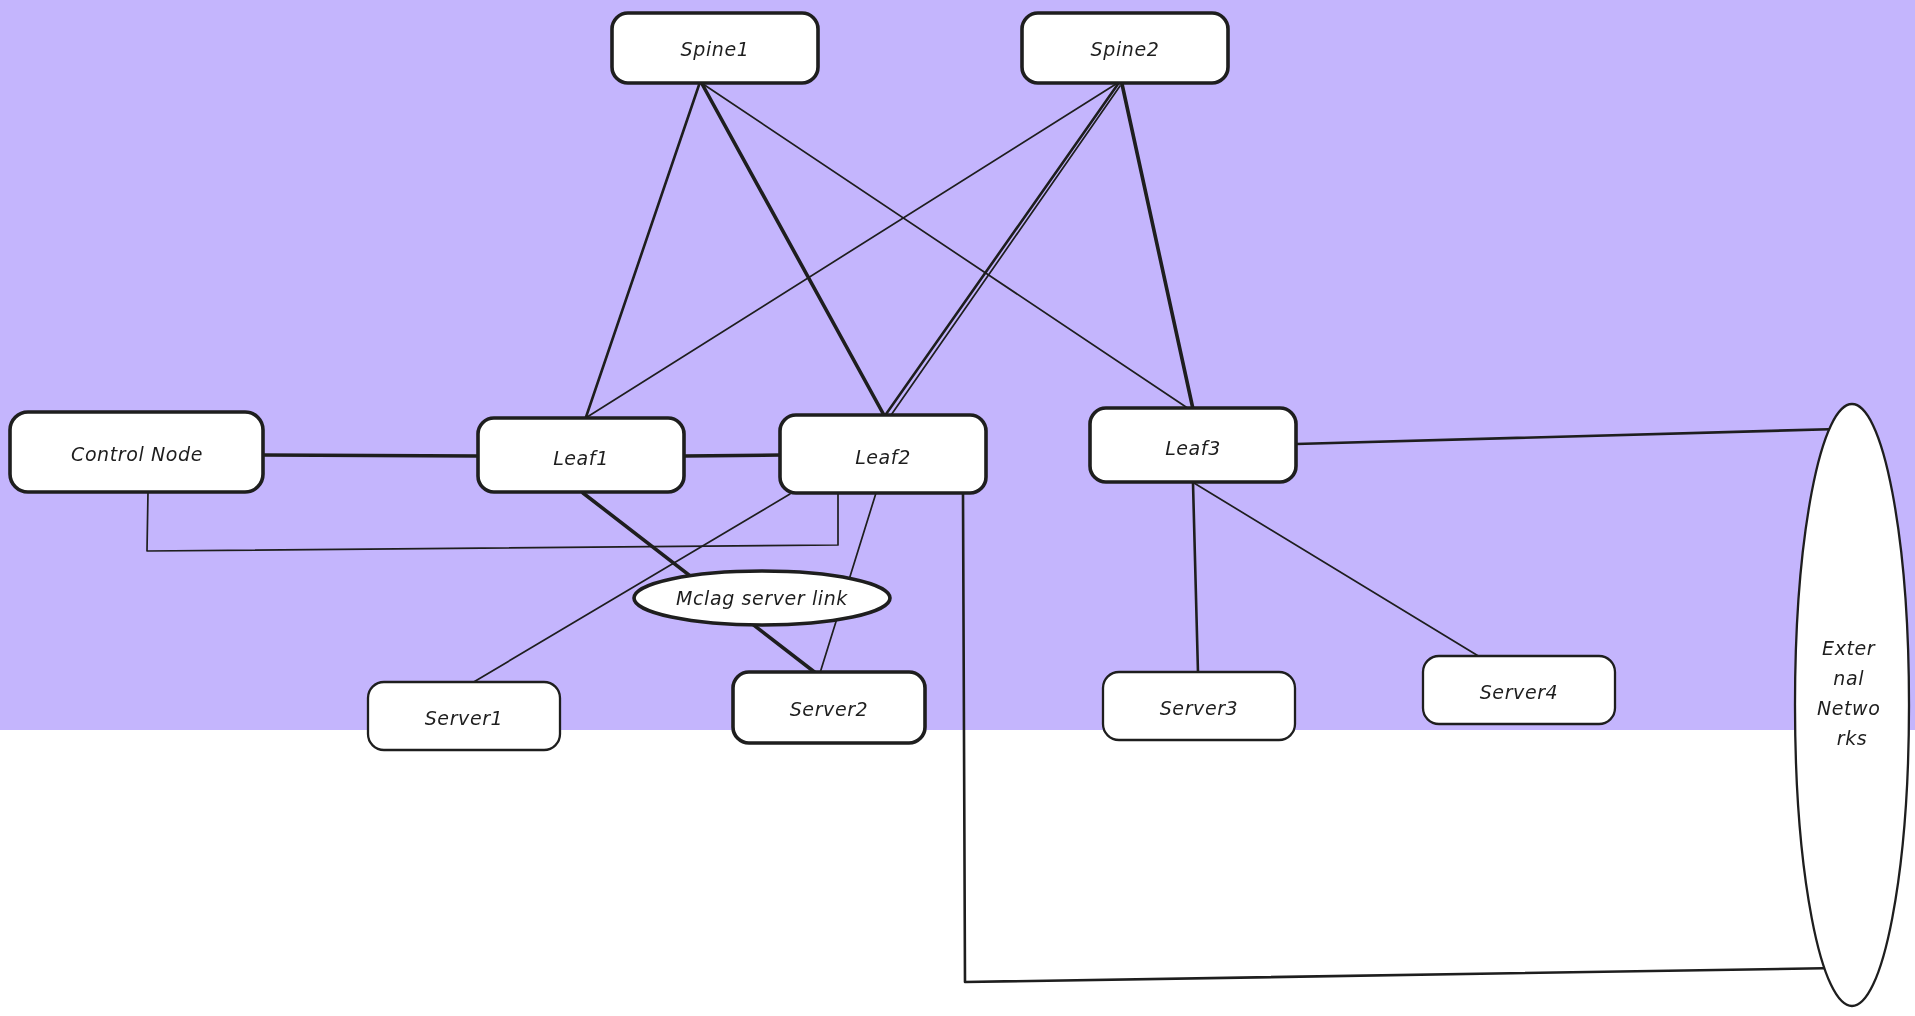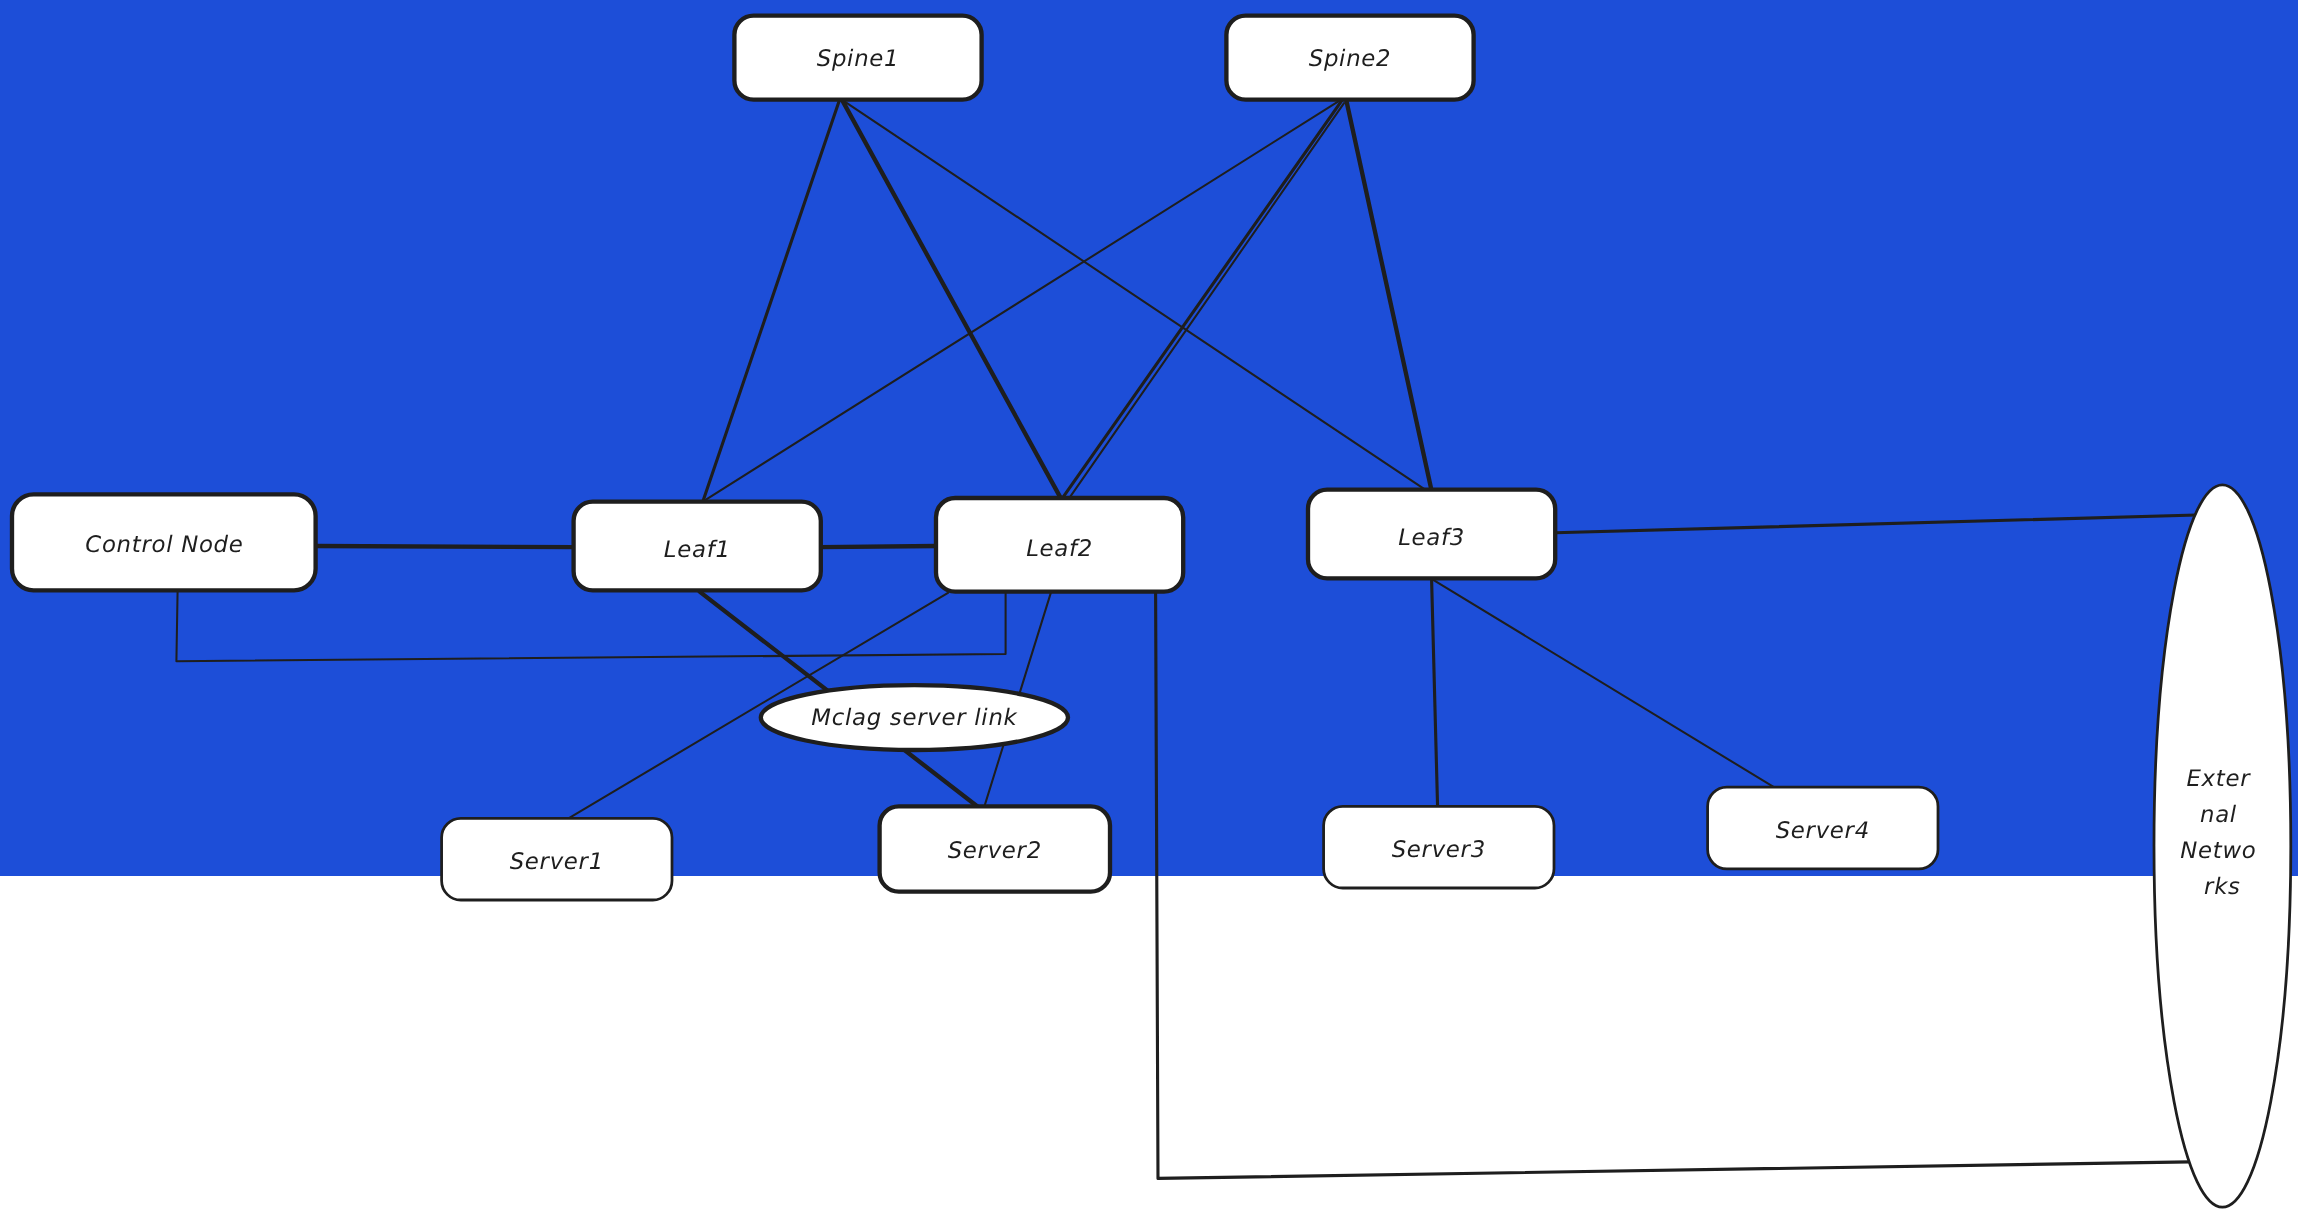--- a/index.html
+++ b/index.html
@@ -10,21 +10,21 @@
   body {
     width: 1915px;
     height: 1016px;
     overflow: hidden;
     font-family: "DejaVu Sans", sans-serif;
   }
   #canvas {
     position: relative;
     width: 1915px;
     height: 730px;
-    background: #1d4ed8;
+    background: #c4b5fd;
   }
   svg#diagram {
     position: absolute;
     top: 0;
     left: 0;
     width: 1915px;
     height: 1016px;
   }
   .node-shape {
     fill: #ffffff;

